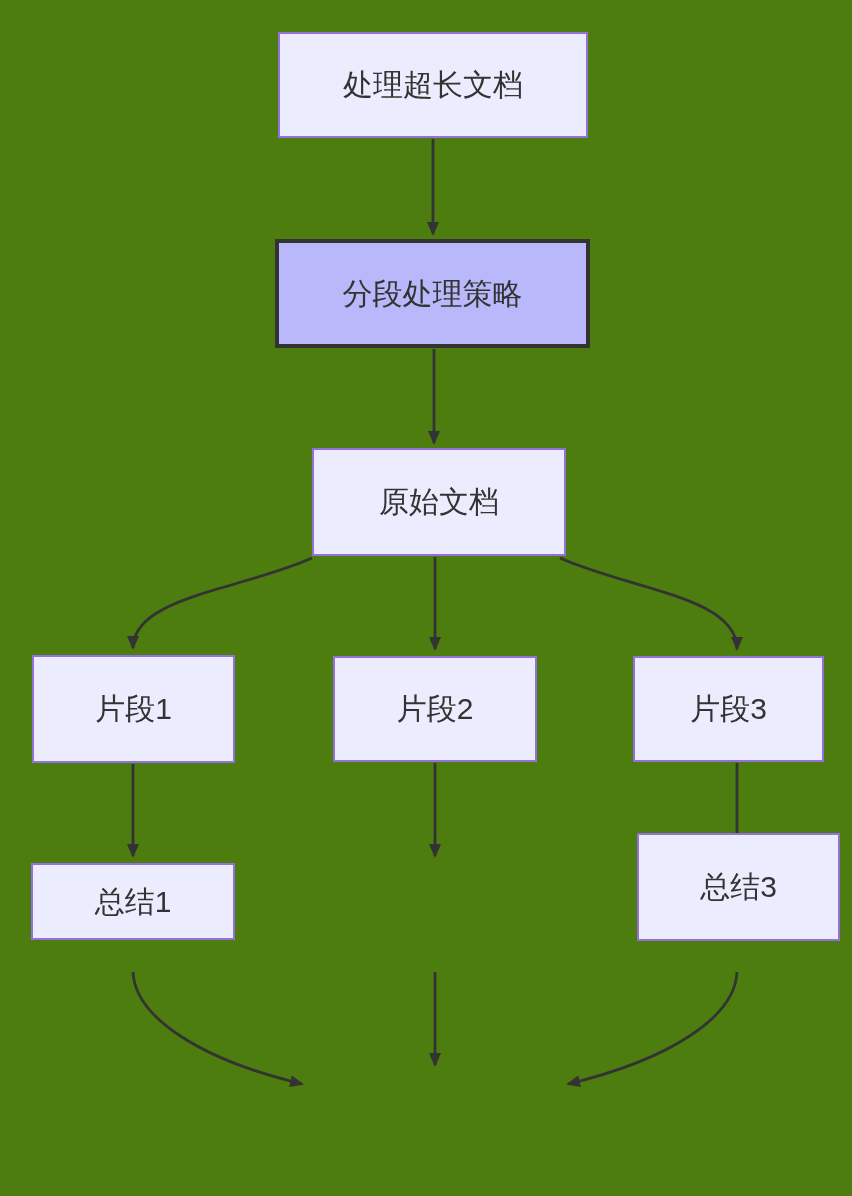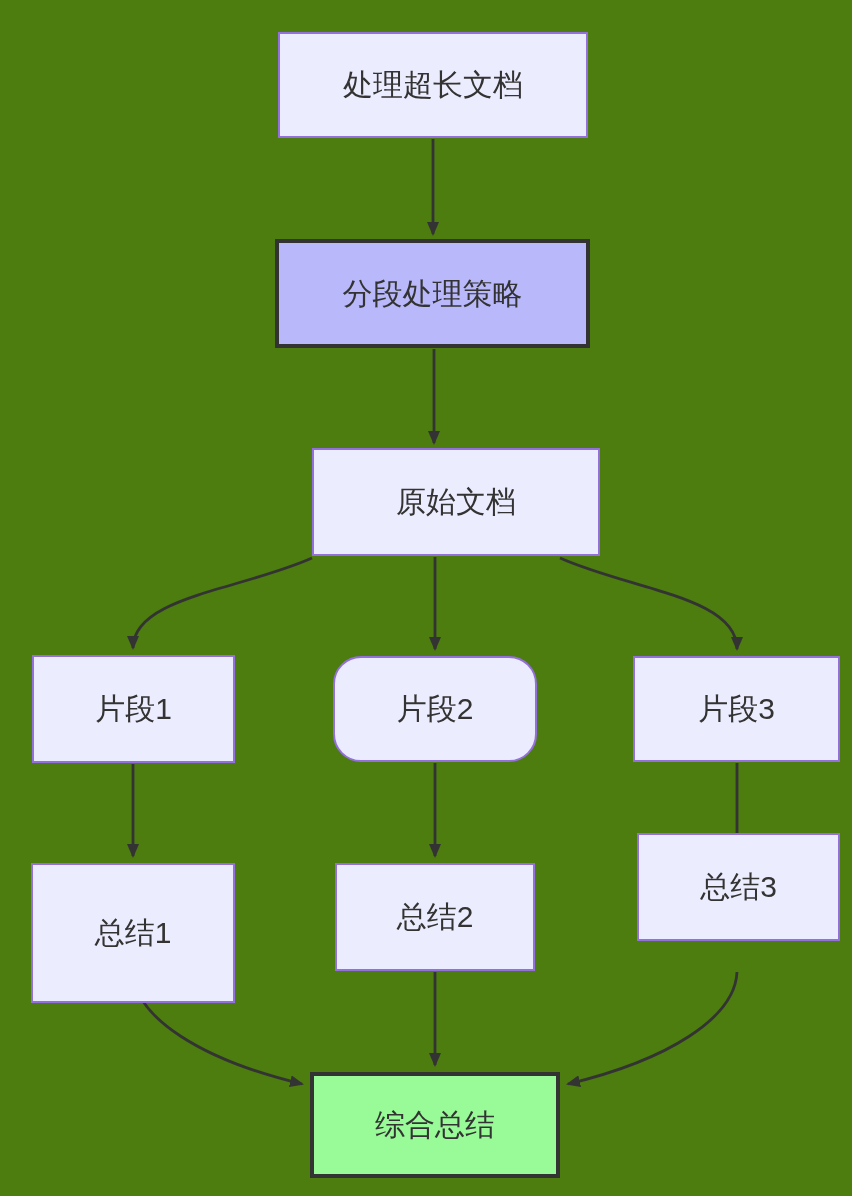--- a/index.html
+++ b/index.html
@@ -48,25 +48,25 @@
     background: var(--highlight-fill, #b8b8fb);
     border: 4px solid var(--strong-border, #333333);
   }
   .node.success {
     background: var(--success-fill, #98fb98);
     border: 4px solid var(--strong-border, #333333);
   }
   
   .pos-a  { left: 278px; top: 32px;   width: 310px; height: 106px; }
   .pos-b  { left: 275px; top: 239px;  width: 315px; height: 109px; }
-  .pos-c  { left: 312px; top: 448px;  width: 288px; height: 108px; }
+  .pos-c  { left: 312px; top: 448px;  width: 254px; height: 108px; }
   .pos-f1 { left: 32px;  top: 655px;  width: 203px; height: 108px; }
-  .pos-f2 { left: 333px; top: 656px;  width: 204px; height: 106px; border-radius: 28px; }
-  .pos-f3 { left: 633px; top: 656px;  width: 207px; height: 106px; }
-  .pos-s1 { left: 31px;  top: 863px;  width: 204px; height: 140px; }
+  .pos-f2 { left: 333px; top: 656px;  width: 204px; height: 106px; }
+  .pos-f3 { left: 633px; top: 656px;  width: 191px; height: 106px; }
+  .pos-s1 { left: 31px;  top: 863px;  width: 204px; height: 77px; }
   .pos-s2 { left: 335px; top: 863px;  width: 200px; height: 108px; }
   .pos-s3 { left: 637px; top: 833px;  width: 203px; height: 108px; }
   .pos-z  { left: 310px; top: 1072px; width: 250px; height: 106px; }
 </style>
 </head>
 <body>
 
 <div class="canvas">
 
   <svg class="edges" viewBox="0 0 852 1196" xmlns="http://www.w3.org/2000/svg">
@@ -109,25 +109,19 @@
   </div>
 
   <div class="node default pos-f3">
     <span>片段3</span>
   </div>
 
   <div class="node default pos-s1">
     <span>总结1</span>
   </div>
 
-  <div class="node default pos-s2">
-    <span>总结2</span>
-  </div>
 
   <div class="node default pos-s3">
     <span>总结3</span>
   </div>
 
-  <div class="node success pos-z">
-    <span>综合总结</span>
-  </div>
 
 </div>
 
 </body></html>

